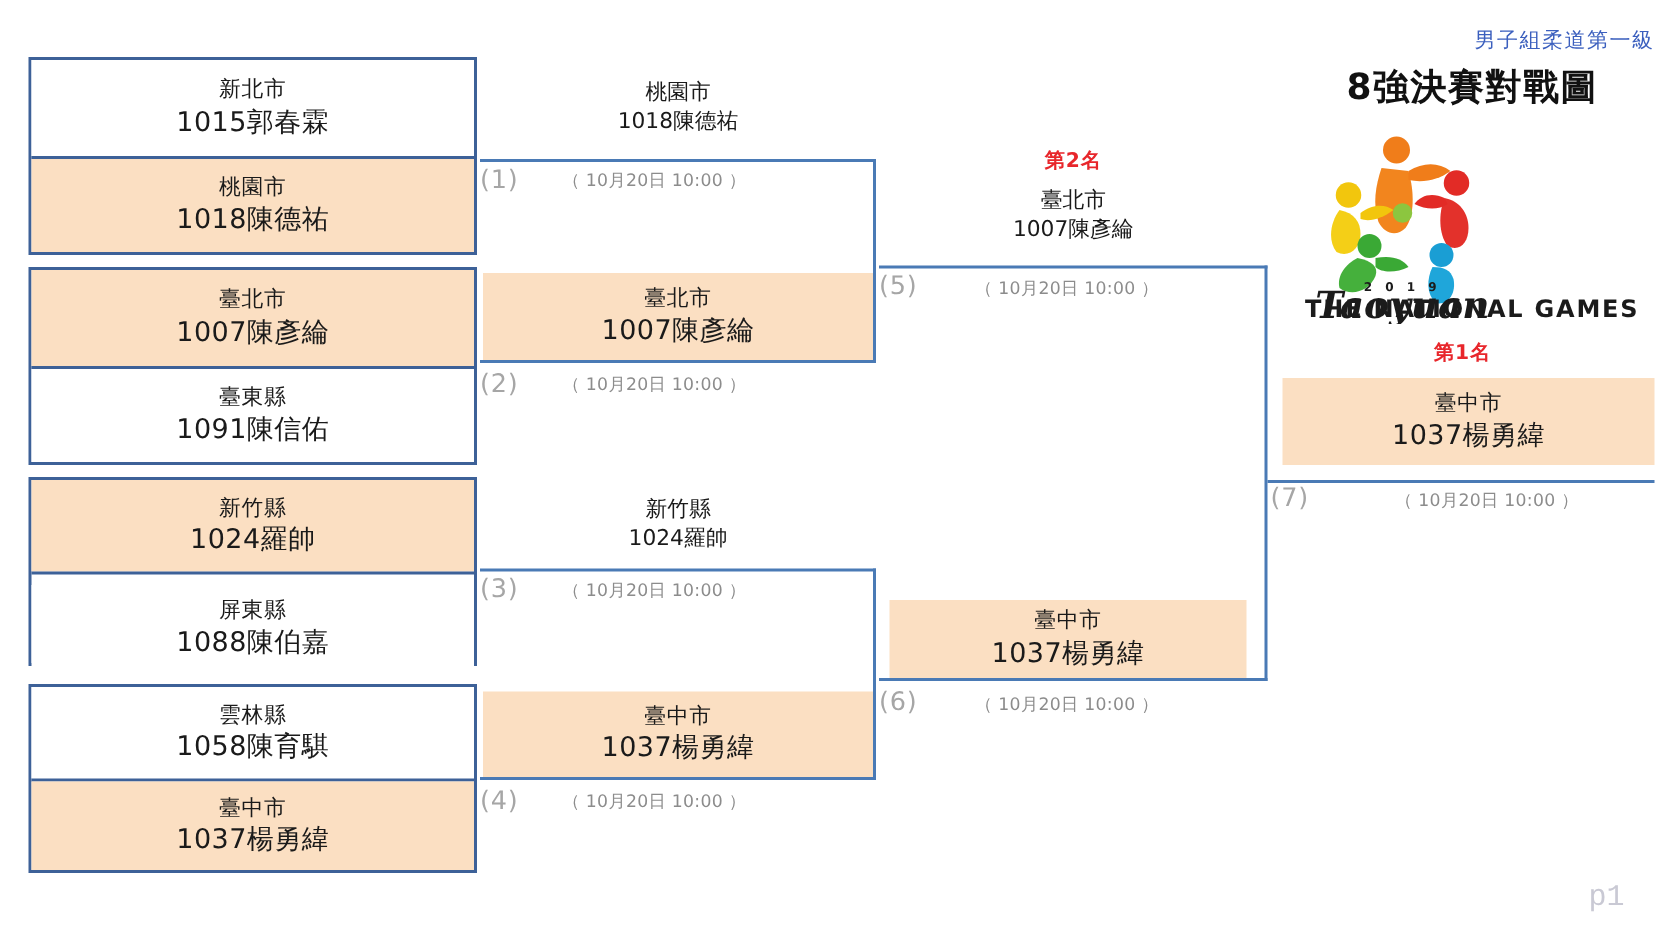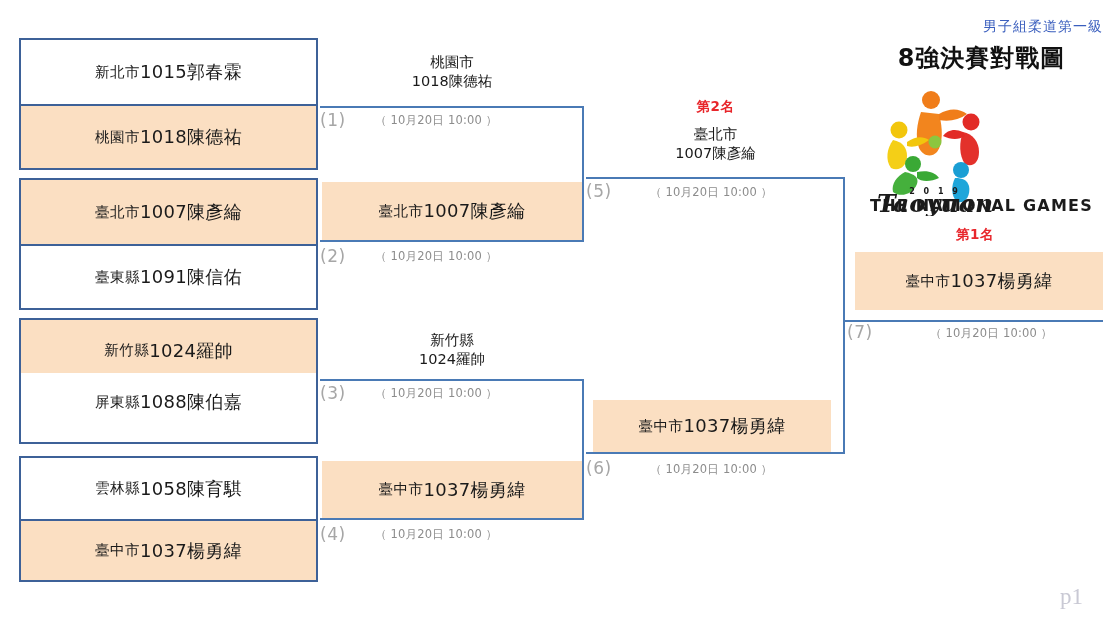--- a/index.html
+++ b/index.html
@@ -7,21 +7,21 @@
   body{
     width:1103px;height:618px;position:relative;overflow:hidden;
     background:#ffffff;
     font-family:"DejaVu Sans","Liberation Sans",sans-serif;
     color:#1a1a1a;
   }
   .stage{position:absolute;left:0;top:0;width:1103px;height:618px;}
 
   
   .box{position:absolute;box-sizing:border-box;border:2px solid #3d6198;}
-  .cell{position:absolute;box-sizing:border-box;display:flex;
+  .cell{position:absolute;box-sizing:border-box;display:flex;flex-direction:column;
         align-items:center;justify-content:center;line-height:1.28;}
   .cell .team{font-size:14.5px;letter-spacing:.5px;}
   .cell .athlete{font-size:18px;letter-spacing:.3px;}
   .fill-peach{background:#fbdfc2;}
   .fill-white{background:#ffffff;}
 
   
   .hdiv{position:absolute;background:#3d6198;height:2px;}
   .vline{position:absolute;background:#4a7ab5;width:2px;}
   .hline{position:absolute;background:#4a7ab5;height:2px;}
@@ -38,22 +38,22 @@
   .rank{position:absolute;font-size:13.5px;color:#e8262b;font-weight:700;letter-spacing:.5px;text-align:center;}
 
   
   .hdr-sub{position:absolute;left:860px;top:18px;width:243px;text-align:right;
            font-size:14px;color:#3b5fbe;letter-spacing:1px;}
   .hdr-title{position:absolute;left:860px;top:42px;width:243px;text-align:center;
              font-size:24px;font-weight:700;color:#111;letter-spacing:1px;}
   .logo{position:absolute;left:859px;top:78px;width:152px;height:138px;}
   .logo-word{position:absolute;left:860px;top:196px;width:243px;text-align:center;
              font-size:16px;font-weight:700;letter-spacing:1.2px;color:#1b1b1b;}
-  .pageno{position:absolute;right:20px;bottom:8px;font-size:23px;color:#c9c9d4;
-          font-family:Liberation Serif, serif;}
+  .pageno{position:absolute;right:20px;bottom:8px;font-size:20px;color:#c9c9d4;
+          font-family:Liberation Mono, monospace;}
 </style>
 </head>
 <body>
 
 <div class="stage">
 
   <div class="hdr-sub">男子組柔道第一級</div>
   <div class="hdr-title">8強決賽對戰圖</div>
 
   <div class="logo">
@@ -119,21 +119,21 @@
     <span class="team">臺東縣</span>
     <span class="athlete">1091陳信佑</span>
   </div>
 
   <div class="box" style="left:19px;top:318px;width:299px;height:126px;"></div>
   <div class="cell fill-peach" style="left:21px;top:320px;width:295px;height:61px;">
     <span class="team">新竹縣</span>
     <span class="athlete">1024羅帥</span>
   </div>
   <div class="hdiv" style="left:21px;top:381px;width:295px;"></div>
-  <div class="cell fill-white" style="left:21px;top:373px;width:295px;height:58px;">
+  <div class="cell fill-white" style="left:21px;top:390px;width:295px;height:58px;">
     <span class="team">屏東縣</span>
     <span class="athlete">1088陳伯嘉</span>
   </div>
 
   <div class="box" style="left:19px;top:456px;width:299px;height:126px;"></div>
   <div class="cell fill-white" style="left:21px;top:458px;width:295px;height:61px;">
     <span class="team">雲林縣</span>
     <span class="athlete">1058陳育騏</span>
   </div>
   <div class="hdiv" style="left:21px;top:519px;width:295px;"></div>

